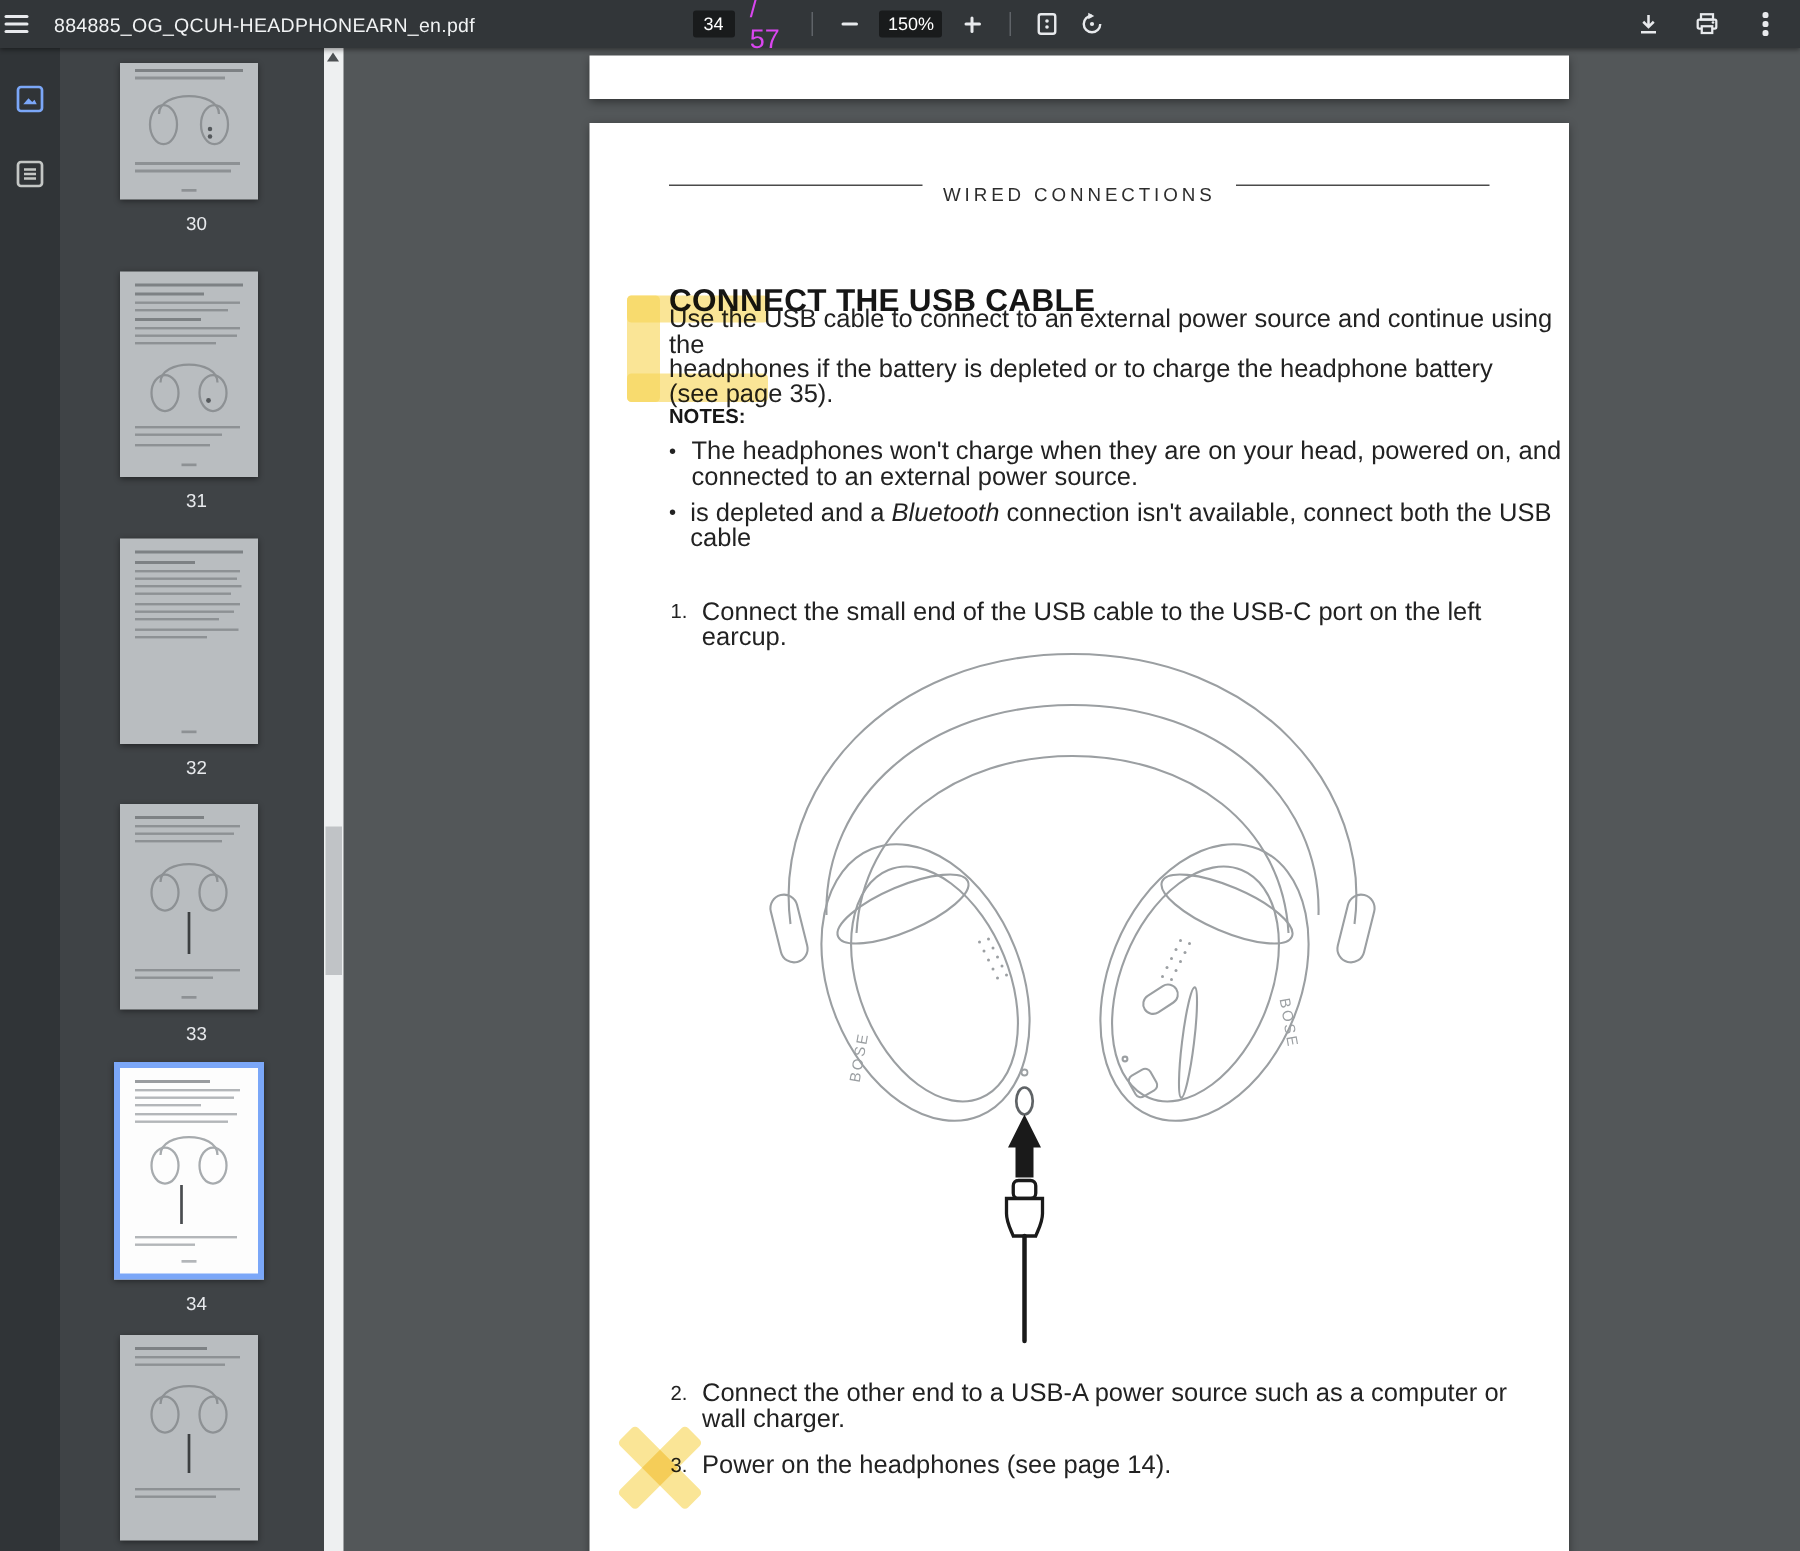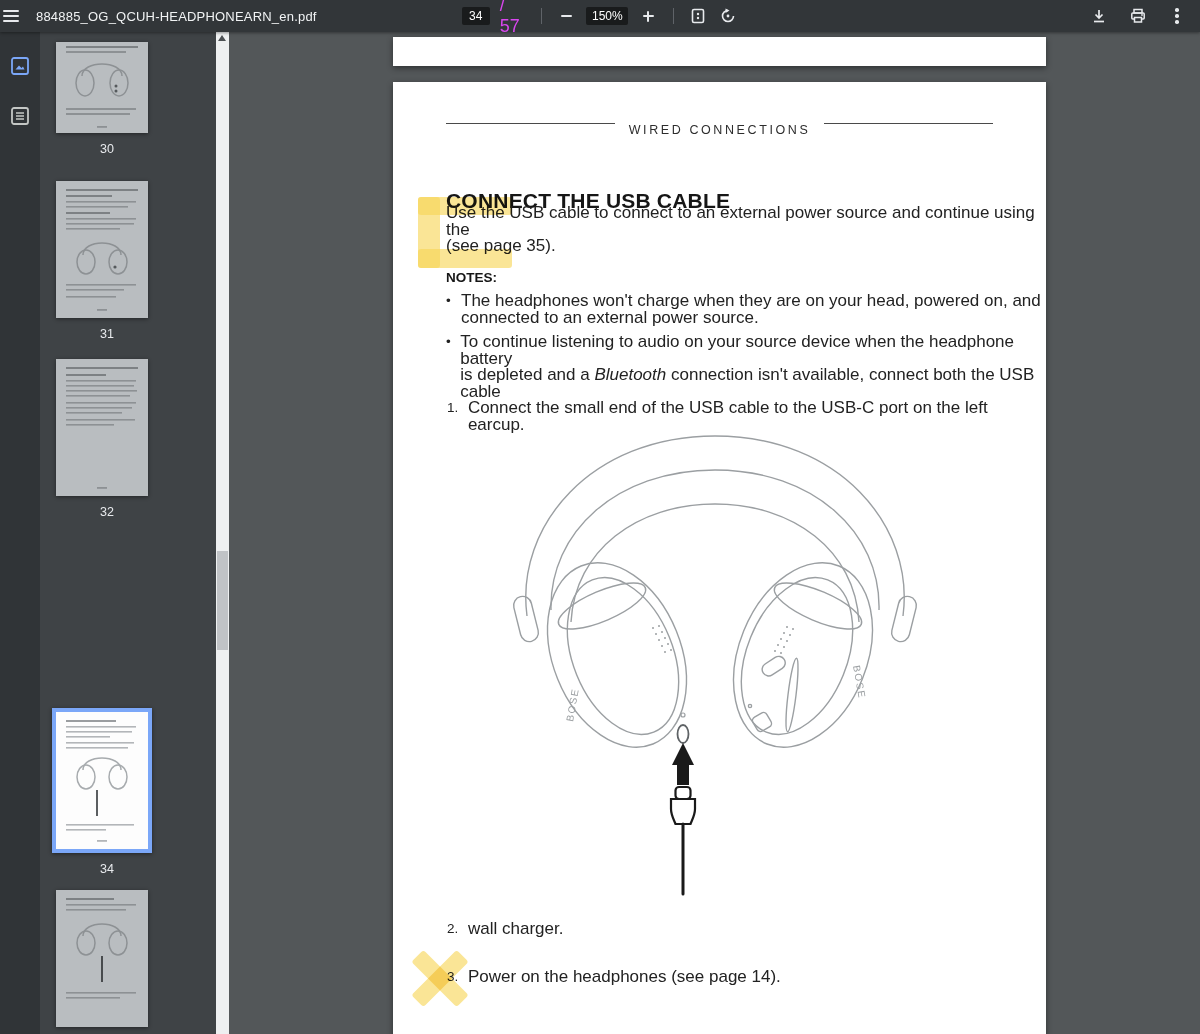--- a/index.html
+++ b/index.html
@@ -35,21 +35,21 @@
   .kebab i { width:3.5px; height:3.5px; border-radius:50%; background:#e8eaed; }
 
   
   .rail { position:absolute; left:0; top:32px; width:40px; height:1002px; background:#303437; z-index:20; }
   .rail-btn { width:40px; height:40px; display:flex; align-items:center; justify-content:center;
               background:none; border:none; cursor:pointer; }
 
   
   .sidebar { position:absolute; left:40px; top:32px; width:176px; height:1002px;
              background:#3f4346; overflow:hidden; z-index:10; }
-  .thumb { position:absolute; left:16px; width:102px; cursor:pointer; }
+  .thumb { position:absolute; left:40px; width:102px; cursor:pointer; }
   .thumb .pg { width:92px; background:#b9bdc0; box-shadow:0 1px 4px rgba(0,0,0,.45); overflow:hidden; position:relative; }
   .thumb.sel .pg { background:#fdfdfd; border:4px solid #7ba7f8; width:100px; margin-left:-4px; }
   .thumb .lbl { margin-top:9px; text-align:center; color:#e8eaed; font-size:12.5px; }
 
   
   .sb-scroll { position:absolute; left:216px; top:32px; width:13px; height:1002px;
                background:#eef0f1; z-index:25; }
   .sb-up { position:absolute; left:2px; top:3px; width:0; height:0;
            border-left:4.5px solid transparent; border-right:4.5px solid transparent;
            border-bottom:6px solid #4c5053; }
@@ -224,20 +224,38 @@
           <rect x="10" y="48" width="66" height="1.6" fill="#8d9194"></rect>
           <rect x="10" y="53" width="56" height="1.6" fill="#8d9194"></rect>
           <rect x="10" y="60" width="69" height="1.6" fill="#8d9194"></rect>
           <rect x="10" y="65" width="48" height="1.6" fill="#8d9194"></rect>
           <rect x="41" y="128" width="10" height="1.8" fill="#8d9194"></rect>
         </svg>
       </div>
       <div class="lbl">32</div>
     </div>
 
+    <div class="thumb" style="top:504px">
+      <div class="pg" style="height:137px">
+        <svg width="92" height="137" viewBox="0 0 92 137">
+          <rect x="10" y="8" width="46" height="2" fill="#7d8184"></rect>
+          <rect x="10" y="14" width="70" height="1.6" fill="#8d9194"></rect>
+          <rect x="10" y="19" width="66" height="1.6" fill="#8d9194"></rect>
+          <rect x="10" y="24" width="58" height="1.6" fill="#8d9194"></rect>
+          <path d="M27 52 C27 36 65 36 65 52" fill="none" stroke="#8d9194" stroke-width="1.5"></path>
+          <ellipse cx="30" cy="59" rx="9" ry="12" fill="none" stroke="#8d9194" stroke-width="1.5"></ellipse>
+          <ellipse cx="62" cy="59" rx="9" ry="12" fill="none" stroke="#8d9194" stroke-width="1.5"></ellipse>
+          <path d="M46 72 L46 100" stroke="#3c3f41" stroke-width="1.8"></path>
+          <rect x="10" y="110" width="70" height="1.6" fill="#8d9194"></rect>
+          <rect x="10" y="115" width="52" height="1.6" fill="#8d9194"></rect>
+          <rect x="41" y="128" width="10" height="1.8" fill="#8d9194"></rect>
+        </svg>
+      </div>
+      <div class="lbl">33</div>
+    </div>
 
     <div class="thumb sel" style="top:676px">
       <div class="pg" style="height:145px">
         <svg width="92" height="137" viewBox="0 0 92 137">
           <rect x="10" y="8" width="50" height="2" fill="#9a9da0"></rect>
           <rect x="10" y="14" width="70" height="1.6" fill="#b3b6b9"></rect>
           <rect x="10" y="19" width="66" height="1.6" fill="#b3b6b9"></rect>
           <rect x="10" y="24" width="44" height="1.6" fill="#b3b6b9"></rect>
           <rect x="10" y="30" width="68" height="1.6" fill="#b3b6b9"></rect>
           <rect x="10" y="35" width="62" height="1.6" fill="#b3b6b9"></rect>
@@ -284,37 +302,37 @@
       <div class="sect-row">
         <span class="rule"></span>
         <span class="sect-title">WIRED CONNECTIONS</span>
         <span class="rule"></span>
       </div>
 
       <div class="h1">CONNECT THE USB CABLE</div>
 
       <div class="para bodytxt">
         <div>Use the USB cable to connect to an external power source and continue using the</div>
+        <div>headphones if the battery is depleted or to charge the headphone battery</div>
         <div>(see page 35).</div>
       </div>
 
       <div class="notes">NOTES:</div>
 
       <div class="bullet" style="top:211px">
         <span class="b-dot">•</span>
         <div class="bodytxt">
           <div>The headphones won't charge when they are on your head, powered on, and</div>
           <div>connected to an external power source.</div>
         </div>
       </div>
 
       <div class="bullet" style="top:252px">
         <span class="b-dot">•</span>
         <div class="bodytxt">
-          <div>To continue listening to audio on your source device when the headphone battery</div>
           <div><span>is depleted and a </span><span class="ital">Bluetooth</span><span> connection isn't available, connect both the USB cable</span></div>
         </div>
       </div>
 
       <div class="step" style="top:318px">
         <span class="s-num">1.</span>
         <div class="bodytxt">
           <div>Connect the small end of the USB cable to the USB-C port on the left earcup.</div>
         </div>
       </div>
@@ -379,20 +397,21 @@
         <g fill="#fff" stroke="#1a1a1a" stroke-width="2.2">
           <rect x="170.5" y="357" width="15" height="12" rx="3.5"></rect>
           <path d="M166,369 L190,369 L190,379 C190,385 187,390 185.5,394 L170.5,394 C169,390 166,385 166,379 Z"></path>
         </g>
         <path d="M178,394 L178,464" stroke="#1a1a1a" stroke-width="3" stroke-linecap="round"></path>
       </svg>
 
       <div class="step" style="top:839px">
         <span class="s-num">2.</span>
         <div class="bodytxt">
+          <div>Connect the other end to a USB-A power source such as a computer or</div>
           <div>wall charger.</div>
         </div>
       </div>
 
       <div class="step" style="top:887px">
         <span class="s-num">3.</span>
         <div class="bodytxt">
           <div>Power on the headphones (see page 14).</div>
         </div>
       </div>

